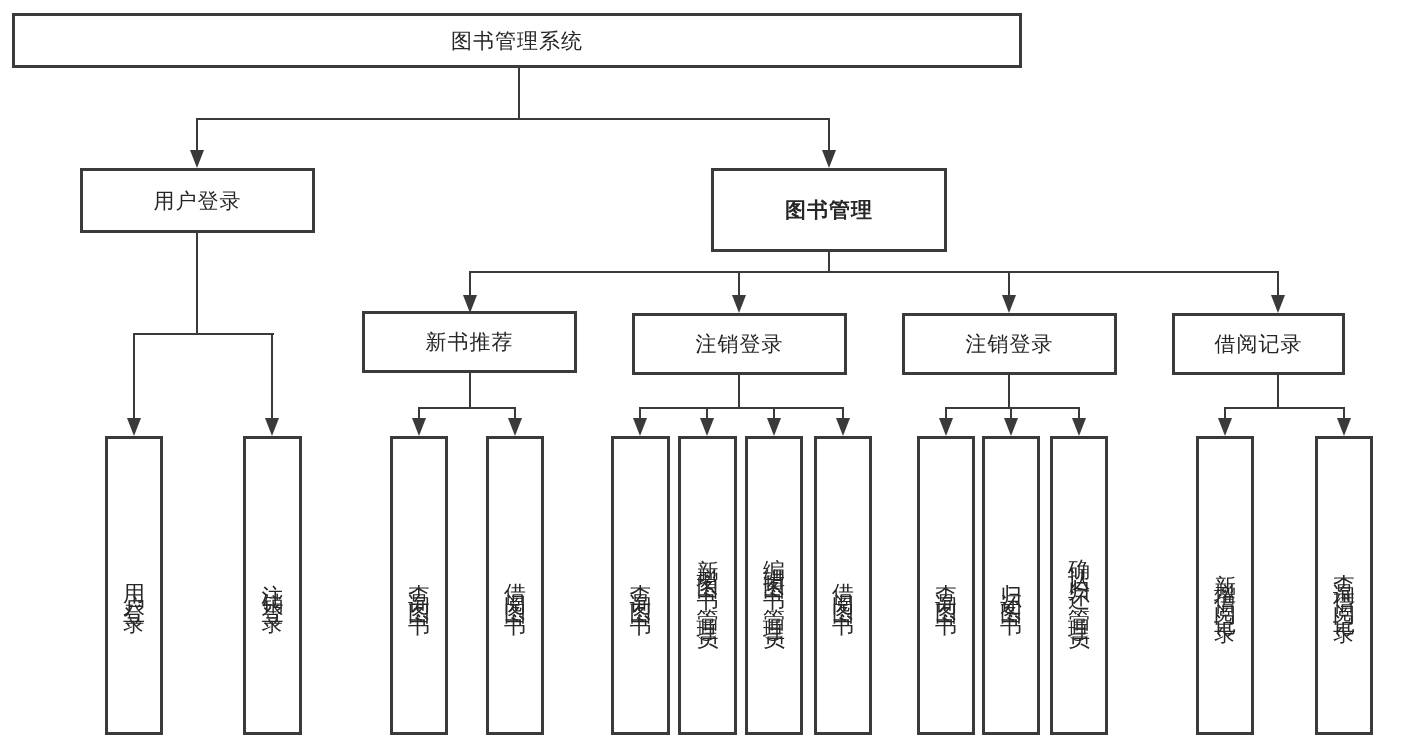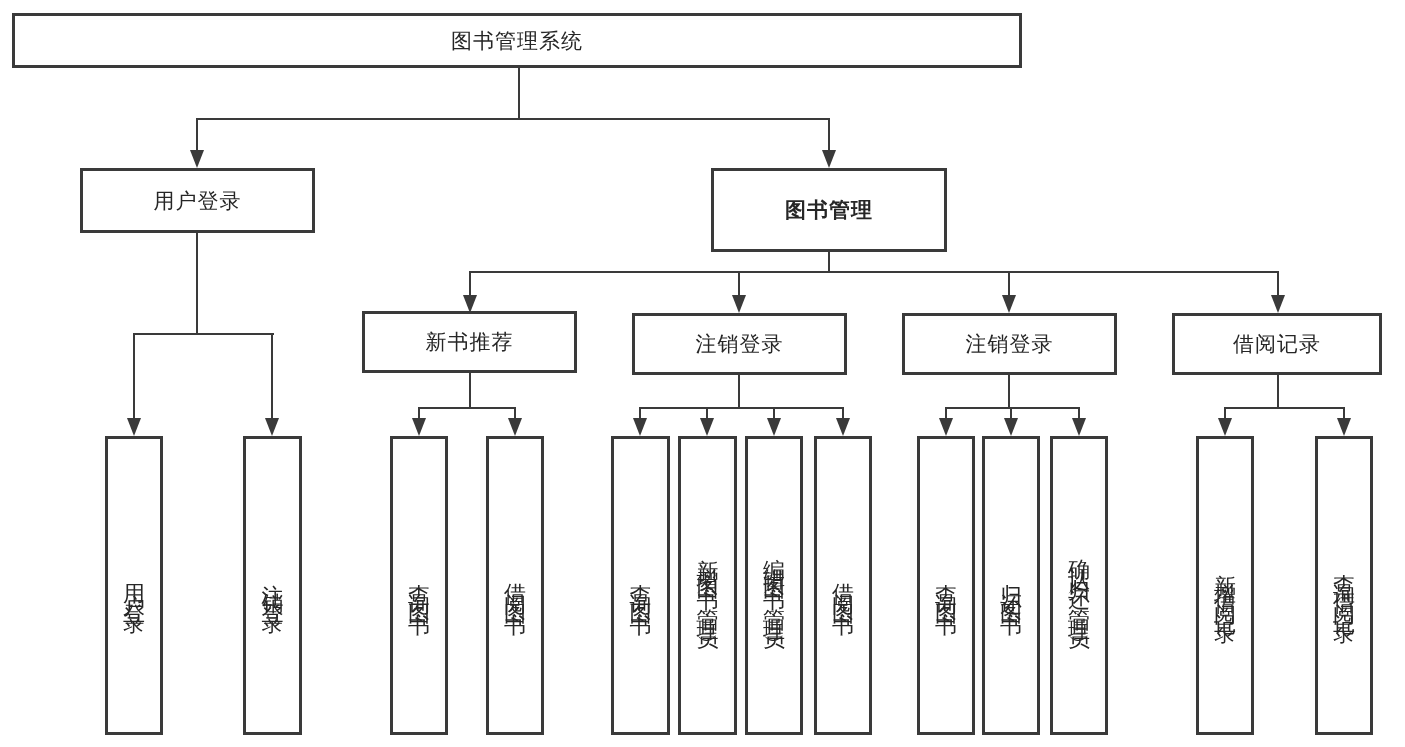--- a/index.html
+++ b/index.html
@@ -85,21 +85,21 @@
 
   <div class="box" style="left:362px; top:311px; width:215px; height:62px;">
     <span class="lbl">新书推荐</span>
   </div>
   <div class="box" style="left:632px; top:313px; width:215px; height:62px;">
     <span class="lbl">注销登录</span>
   </div>
   <div class="box" style="left:902px; top:313px; width:215px; height:62px;">
     <span class="lbl">注销登录</span>
   </div>
-  <div class="box" style="left:1172px; top:313px; width:210px; height:62px;">
+  <div class="box" style="left:1172px; top:313px; width:173px; height:62px;">
     <span class="lbl">借阅记录</span>
   </div>
 
   <div class="box" style="left:105px; top:436px; width:58px; height:299px;">
     <span class="vlbl">用户登录</span>
   </div>
   <div class="box" style="left:243px; top:436px; width:59px; height:299px;">
     <span class="vlbl">注销登录</span>
   </div>
 

